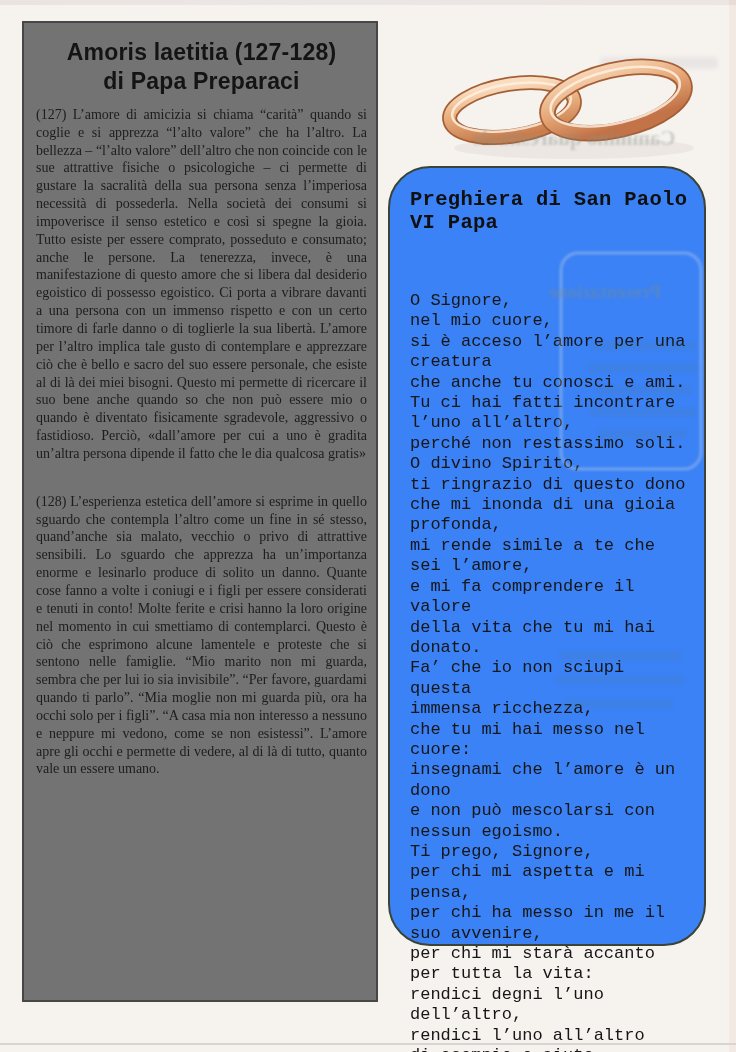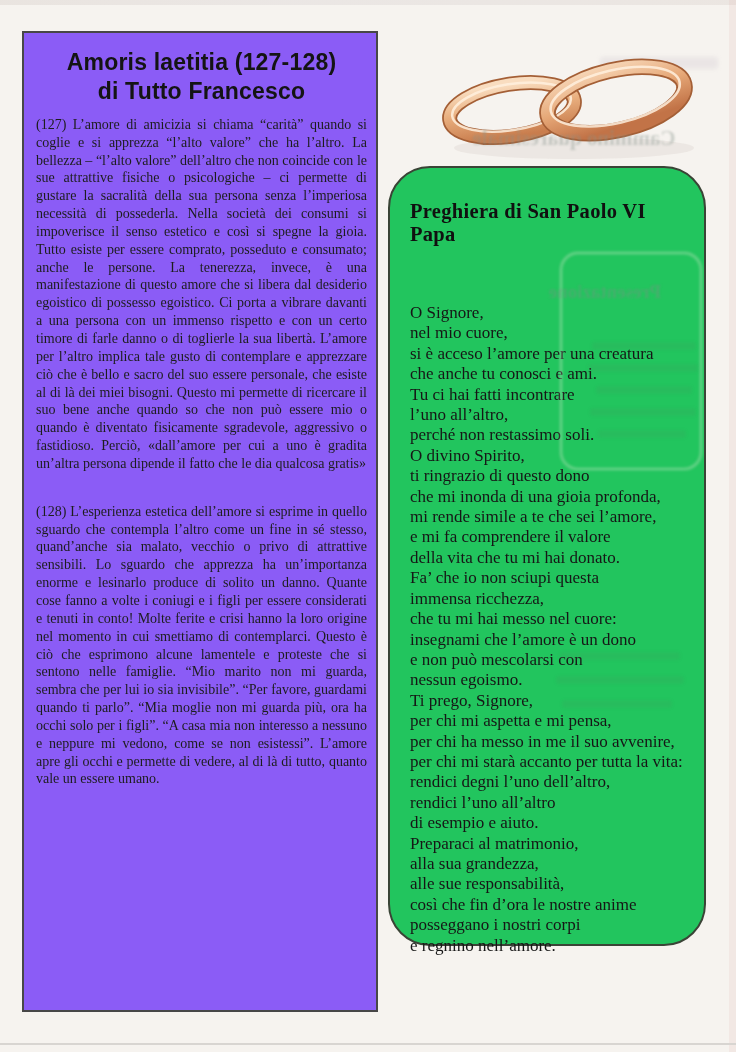--- a/index.html
+++ b/index.html
@@ -13,23 +13,22 @@
   .scan-top-strip{position:absolute;left:0;top:0;width:736px;height:5px;
     background:linear-gradient(to right, rgba(210,200,195,.35), rgba(190,180,185,.2) 40%, rgba(215,205,200,.35));}
   .scan-right-strip{position:absolute;right:0;top:0;width:7px;height:1052px;
     background:rgba(228,185,178,.18);}
   .scan-bottom-line{position:absolute;left:0;top:1043px;width:736px;height:2px;background:#d8d5d1;}
   .smudge{position:absolute;filter:blur(2px);border-radius:4px;}
 
   
   .article-panel{
     position:absolute;left:22px;top:21px;width:356px;height:981px;
-    box-sizing:border-box;border:2px solid #474747;background:#8b5cf6;
+    box-sizing:border-box;border:2px solid #474747;background:#737373;
     padding:15px 9px 0 12px;
-    margin-top:10px;
   }
   .article-title{
     font-family:"Liberation Sans", sans-serif;font-weight:bold;
     font-size:23px;line-height:1.28;text-align:center;color:#141414;
     margin-bottom:9px;letter-spacing:.2px;
   }
   .article-par{
     font-size:14px;line-height:1.275;text-align:justify;color:#1d1d1d;
   }
   .article-par.first{margin-bottom:30px;}
@@ -47,22 +46,23 @@
   .ghost-box{
     position:absolute;left:560px;top:252px;width:138px;height:214px;
     border:2px solid rgba(240,238,220,.45);border-radius:18px;filter:blur(1.5px);pointer-events:none;
   }
   .ghost-line{position:absolute;height:8px;background:rgba(90,120,90,.10);filter:blur(1.5px);border-radius:3px;pointer-events:none;}
 
   
   .prayer-panel{
     position:absolute;left:388px;top:166px;width:318px;height:780px;
     box-sizing:border-box;border:2px solid #3a4436;border-radius:42px;
-    background:#22c55e;
-    padding:32px 14px 0 20px;
+    background:#3b82f6;
+    padding:20px 14px 0 20px;
+    font-family:Liberation Mono, monospace;
   }
   .prayer-title{
     font-size:20.5px;font-weight:bold;color:#101010;letter-spacing:.3px;
   }
   .prayer-body{
     margin-top:57px;font-size:17px;line-height:20.4px;
     white-space:pre-line;color:#161616;
   }
 </style>
 </head>
@@ -71,21 +71,21 @@
 <div>
 
   <div class="scan-top-strip"></div>
   <div class="scan-right-strip"></div>
   <div class="scan-bottom-line"></div>
   <div class="smudge" style="left:600px;top:57px;width:118px;height:12px;background:rgba(165,150,170,.14);"></div>
 
   <div class="article-panel">
     <div class="article-title">
       <div>Amoris laetitia (127-128)</div>
-      <div>di Tutto Francesco</div>
+      <div>di Papa Preparaci</div>
     </div>
     <div class="article-par first">(127) L’amore di amicizia si chiama “carità” quando si coglie e si apprezza “l’alto valore” che ha l’altro. La bellezza – “l’alto valore” dell’altro che non coincide con le sue attrattive fisiche o psicologiche – ci permette di gustare la sacralità della sua persona senza l’imperiosa necessità di possederla. Nella società dei consumi si impoverisce il senso estetico e così si spegne la gioia. Tutto esiste per essere comprato, posseduto e consumato; anche le persone. La tenerezza, invece, è una manifestazione di questo amore che si libera dal desiderio egoistico di possesso egoistico. Ci porta a vibrare davanti a una persona con un immenso rispetto e con un certo timore di farle danno o di toglierle la sua libertà. L’amore per l’altro implica tale gusto di contemplare e apprezzare ciò che è bello e sacro del suo essere personale, che esiste al di là dei miei bisogni. Questo mi permette di ricercare il suo bene anche quando so che non può essere mio o quando è diventato fisicamente sgradevole, aggressivo o fastidioso. Perciò, «dall’amore per cui a uno è gradita un’altra persona dipende il fatto che le dia qualcosa gratis»</div>
     <div class="article-par">(128) L’esperienza estetica dell’amore si esprime in quello sguardo che contempla l’altro come un fine in sé stesso, quand’anche sia malato, vecchio o privo di attrattive sensibili. Lo sguardo che apprezza ha un’importanza enorme e lesinarlo produce di solito un danno. Quante cose fanno a volte i coniugi e i figli per essere considerati e tenuti in conto! Molte ferite e crisi hanno la loro origine nel momento in cui smettiamo di contemplarci. Questo è ciò che esprimono alcune lamentele e proteste che si sentono nelle famiglie. “Mio marito non mi guarda, sembra che per lui io sia invisibile”. “Per favore, guardami quando ti parlo”. “Mia moglie non mi guarda più, ora ha occhi solo per i figli”. “A casa mia non interesso a nessuno e neppure mi vedono, come se non esistessi”. L’amore apre gli occhi e permette di vedere, al di là di tutto, quanto vale un essere umano.</div>
   </div>
 
   <div class="rings-wrap">
     <svg width="292" height="118" viewBox="0 0 292 118">
       <defs>
         <linearGradient id="gold1" x1="0" y1="0" x2="0" y2="1">
           <stop offset="0" stop-color="#f9ddc0"></stop>

